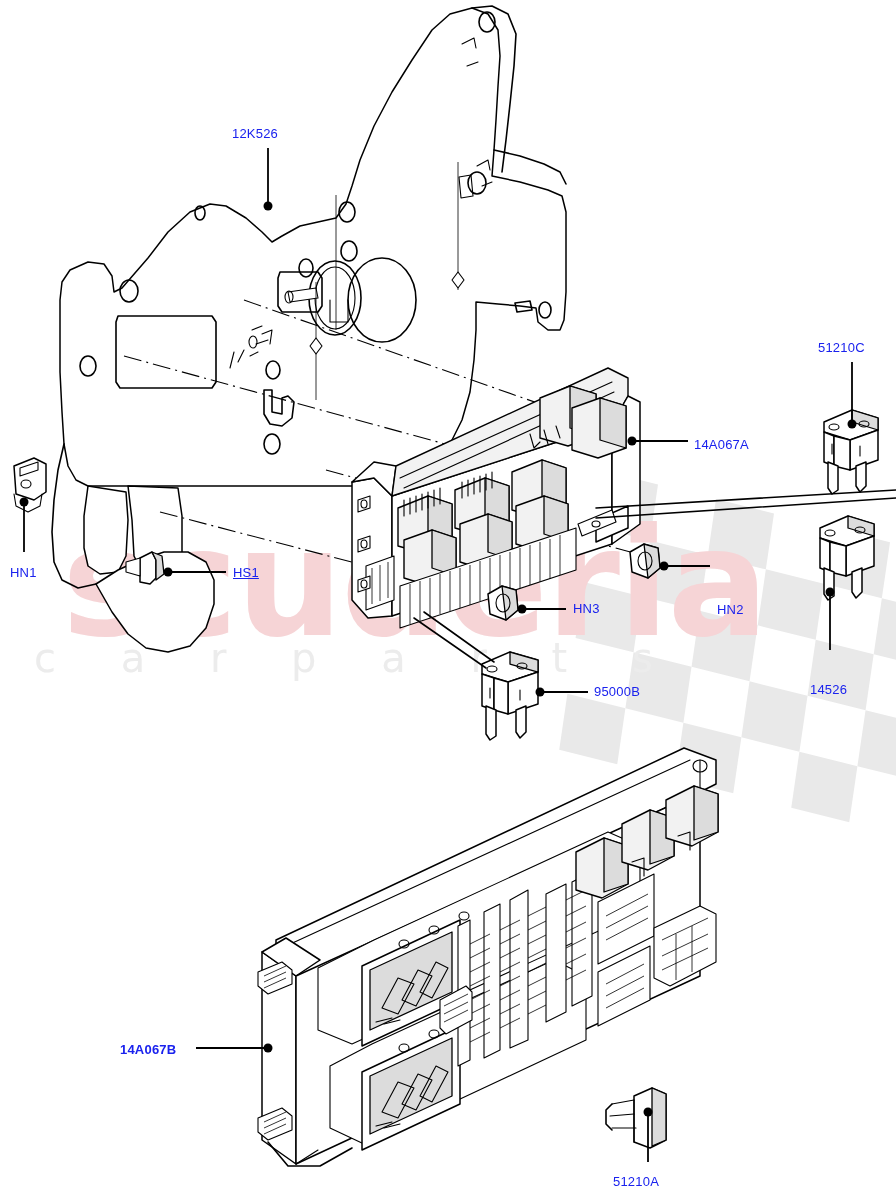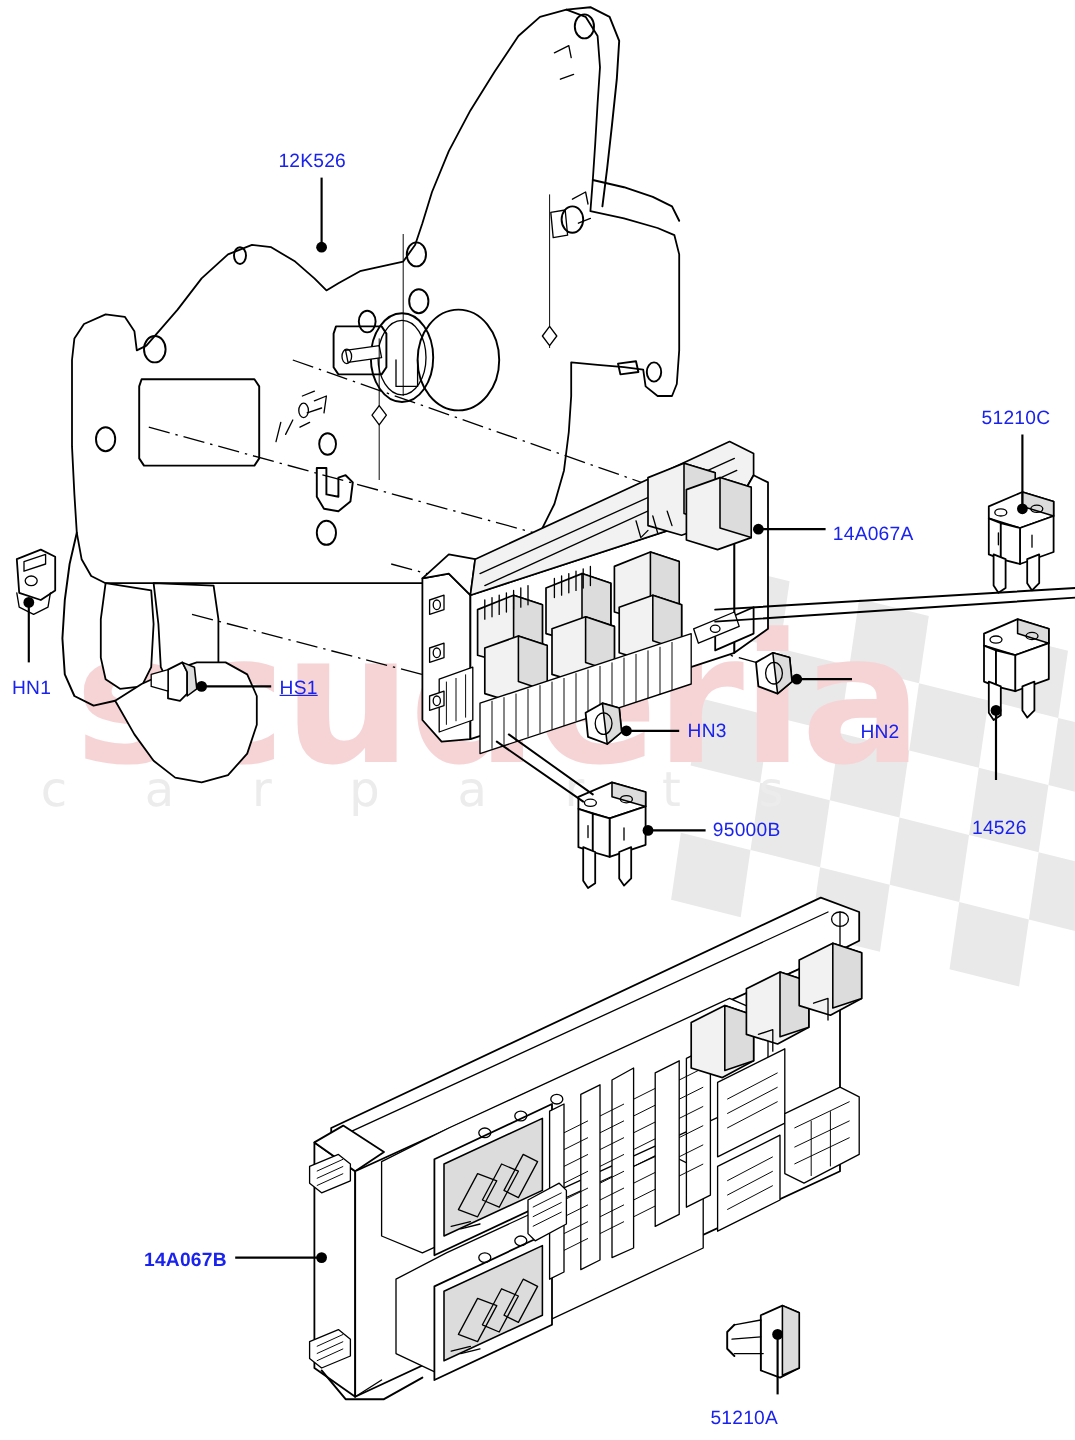--- a/index.html
+++ b/index.html
@@ -7,21 +7,21 @@
     width:896px;height:1200px;overflow:hidden;position:relative;
     font-family:"Liberation Sans","DejaVu Sans",sans-serif;
     -webkit-font-smoothing:antialiased;
   }
   #stage{position:absolute;inset:0;width:896px;height:1200px;}
   svg.layer{position:absolute;left:0;top:0;width:896px;height:1200px;display:block;}
   #wm{z-index:1;}
   #art{z-index:2;}
   #labels{position:absolute;inset:0;z-index:3;}
   .lbl{
-    position:absolute;color:#1a22ee;font-size:16px;letter-spacing:.2px;
+    position:absolute;color:#1a22ee;font-size:13px;letter-spacing:.2px;
     white-space:nowrap;font-family:"Liberation Sans","DejaVu Sans",sans-serif;
   }
   .wm-main{
     font-family:"DejaVu Sans","Liberation Sans",sans-serif;
     font-weight:700;font-size:150px;fill:#f6d4d6;letter-spacing:-2px;
   }
   .wm-sub{
     font-family:"DejaVu Sans","Liberation Sans",sans-serif;
     font-weight:400;font-size:40px;fill:#ececec;letter-spacing:26px;
   }
@@ -429,16 +429,16 @@
     <div class="lbl" style="left:232px;top:126px;">12K526</div>
     <div class="lbl" style="left:10px;top:565px;">HN1</div>
     <div class="lbl" style="left:233px;top:565px;text-decoration:underline;">HS1</div>
     <div class="lbl" style="left:717px;top:558px;margin-top:44px;">HN2</div>
     <div class="lbl" style="left:573px;top:601px;">HN3</div>
     <div class="lbl" style="left:694px;top:437px;">14A067A</div>
     <div class="lbl" style="left:818px;top:340px;">51210C</div>
     <div class="lbl" style="left:810px;top:682px;">14526</div>
     <div class="lbl" style="left:594px;top:684px;">95000B</div>
     <div class="lbl" style="left:120px;top:1042px;font-weight:bold;">14A067B</div>
-    <div class="lbl" style="left:592px;top:1174px;">51210A</div>
+    <div class="lbl" style="left:613px;top:1174px;">51210A</div>
   </div>
 
 </div>
 
 </body></html>

